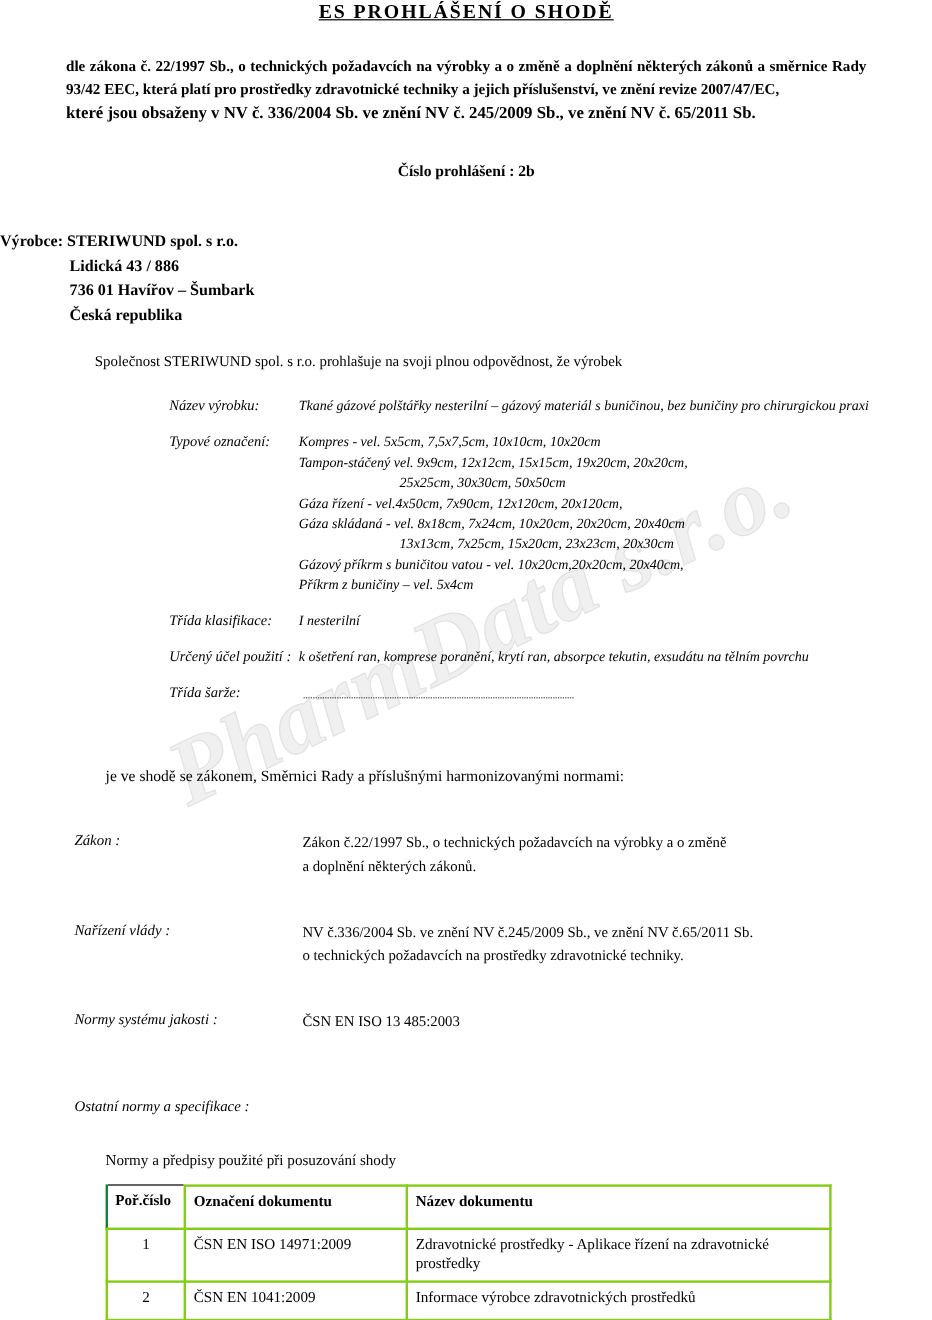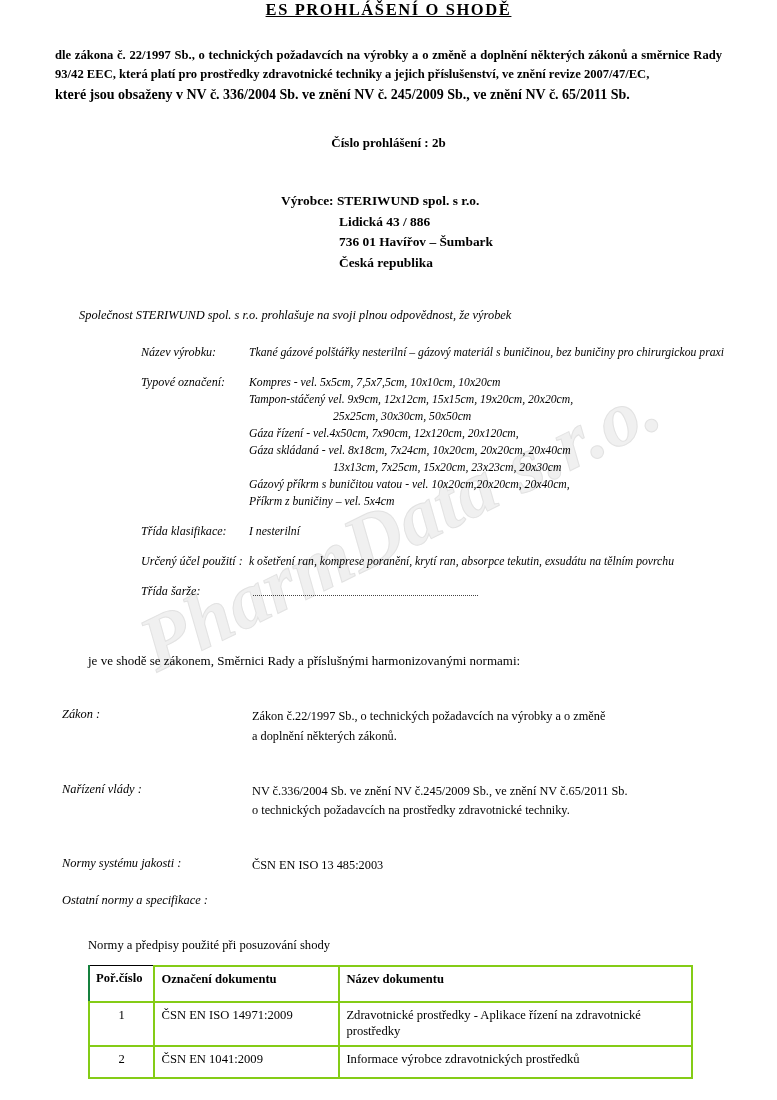--- a/index.html
+++ b/index.html
@@ -75,36 +75,34 @@
   
   .decl-no {
     text-align: center;
     font-weight: bold;
     font-size: 13px;
     margin-top: 30px;
   }
   
   .maker {
     margin-top: 40px;
-    padding-left: 281px;
     font-weight: bold;
     font-size: 13.4px;
     line-height: 1.55;
   }
   .maker .lbl {
     display: inline-block;
   }
   .maker-line {
     padding-left: 58px;
   }
   
   .statement {
-    margin: 34px 0 0 79px;
+    margin: 20px 0 0 79px;
     font-size: 12.4px;
-    font-style: italic;
   }
   
   .spec {
     margin: 22px 0 0 0;
     font-size: 12px;
   }
   .spec-row {
     display: flex;
     align-items: flex-start;
     margin-bottom: 13px;
@@ -160,21 +158,21 @@
     line-height: 1.55;
     font-size: 12.3px;
   }
   .norm-value span.l {
     display: block;
   }
   .norm-row.tight {
     margin-bottom: 30px;
   }
   .norm-row.single {
-    margin-bottom: 18px;
+    margin-bottom: 54px;
   }
   
   .table-intro {
     margin: 6px 0 12px 88px;
     font-size: 12.6px;
   }
   
   table.docs {
     margin-left: 88px;
     border-collapse: collapse;

